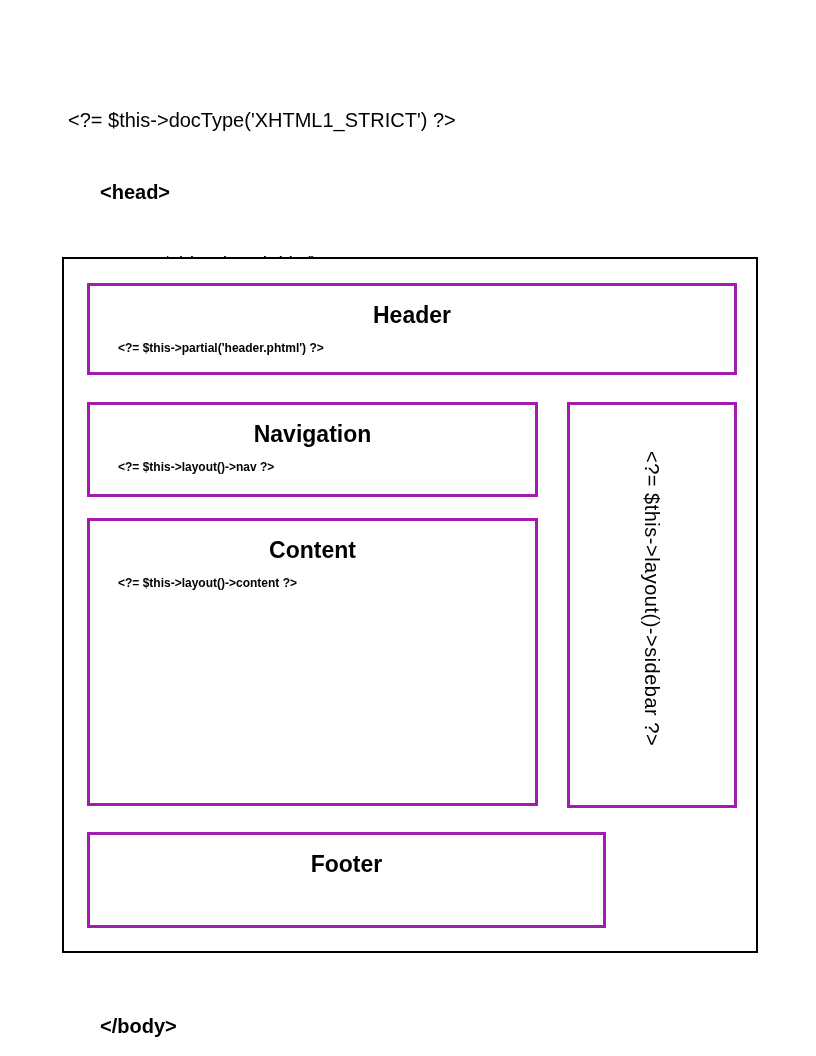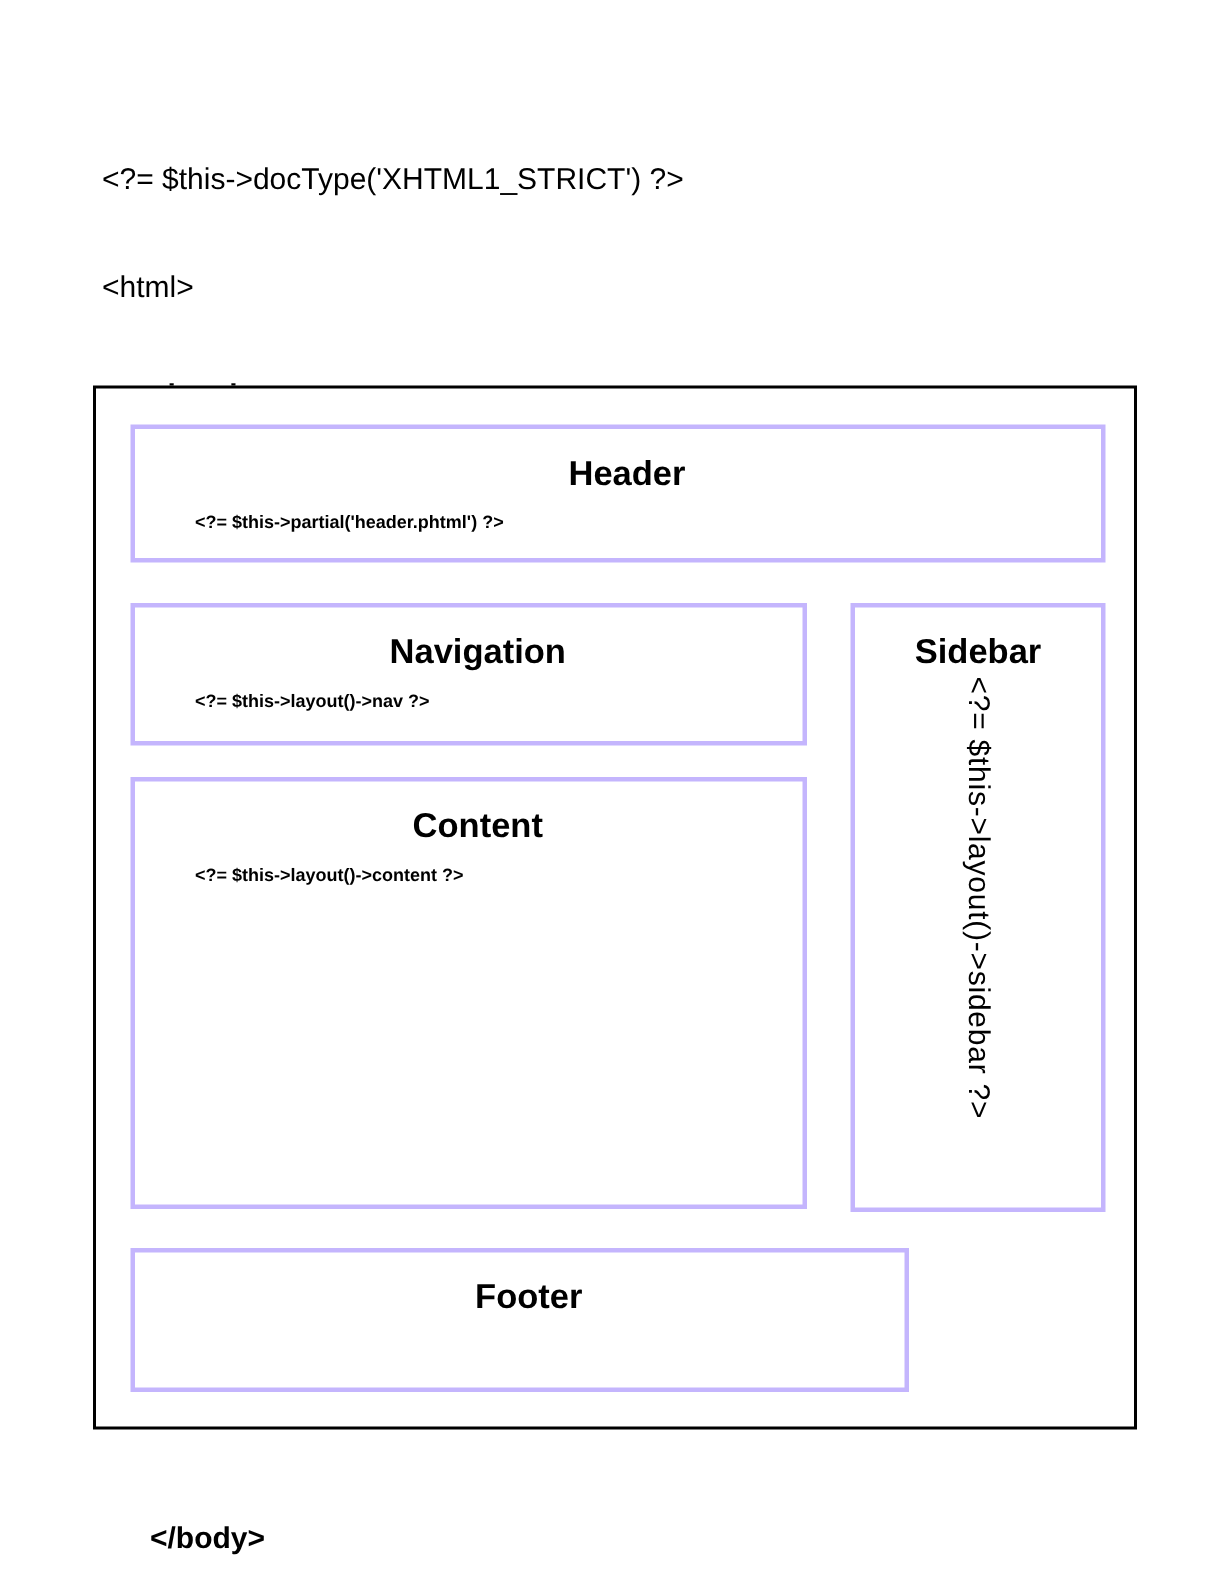--- a/index.html
+++ b/index.html
@@ -34,23 +34,23 @@
     left: 62px;
     top: 257px;
     width: 696px;
     height: 696px;
     border: 2px solid #000000;
     background: #ffffff;
   }
   
   .lbox {
     position: absolute;
-    border: 3px solid #c4b5fd;
+    border: 3px solid #a21caf;
     background: #ffffff;
-    padding: 15px 28px 0 40px;
+    padding: 15px 28px 0 28px;
   }
   .lbox .box-title {
     text-align: center;
     font-weight: bold;
     font-size: 23px;
     line-height: 28px;
   }
   .lbox .box-code {
     margin-top: 6px;
     font-size: 12px;
@@ -78,21 +78,20 @@
     white-space: pre;
   }
 </style>
 </head>
 <body>
 
 <div class="page">
 
   <div class="code-block top">
     <div class="code-line il-0">&lt;?= $this-&gt;docType('XHTML1_STRICT') ?&gt;</div>
-    <div class="code-line il-0">&lt;html&gt;</div>
     <div class="code-line il-1">&lt;head&gt;</div>
     <div class="code-line il-2">&lt;?= $this-&gt;headTitle() ?&gt;</div>
     <div class="code-line il-2">&lt;?= $this-&gt;headScript() ?&gt;</div>
     <div class="code-line il-2">&lt;?= $this-&gt;headStylesheet() ?&gt;</div>
     <div class="code-line il-1">&lt;/head&gt;</div>
     <div class="code-line il-1">&lt;body&gt;</div>
   </div>
 
   <div class="outer-box">
 
@@ -105,21 +104,20 @@
       <div class="box-title">Content</div>
       <div class="box-code">&lt;?= $this-&gt;layout()-&gt;content ?&gt;</div>
     </div>
 
     <div class="lbox nav-box">
       <div class="box-title">Navigation</div>
       <div class="box-code">&lt;?= $this-&gt;layout()-&gt;nav ?&gt;</div>
     </div>
 
     <div class="lbox sidebar-box">
-      <div class="box-title">Sidebar</div>
       <div class="vertical-code">&lt;?= $this-&gt;layout()-&gt;sidebar ?&gt;</div>
     </div>
 
     <div class="lbox footer-box">
       <div class="box-title">Footer</div>
     </div>
 
   </div>
 
   <div class="code-block bottom">

